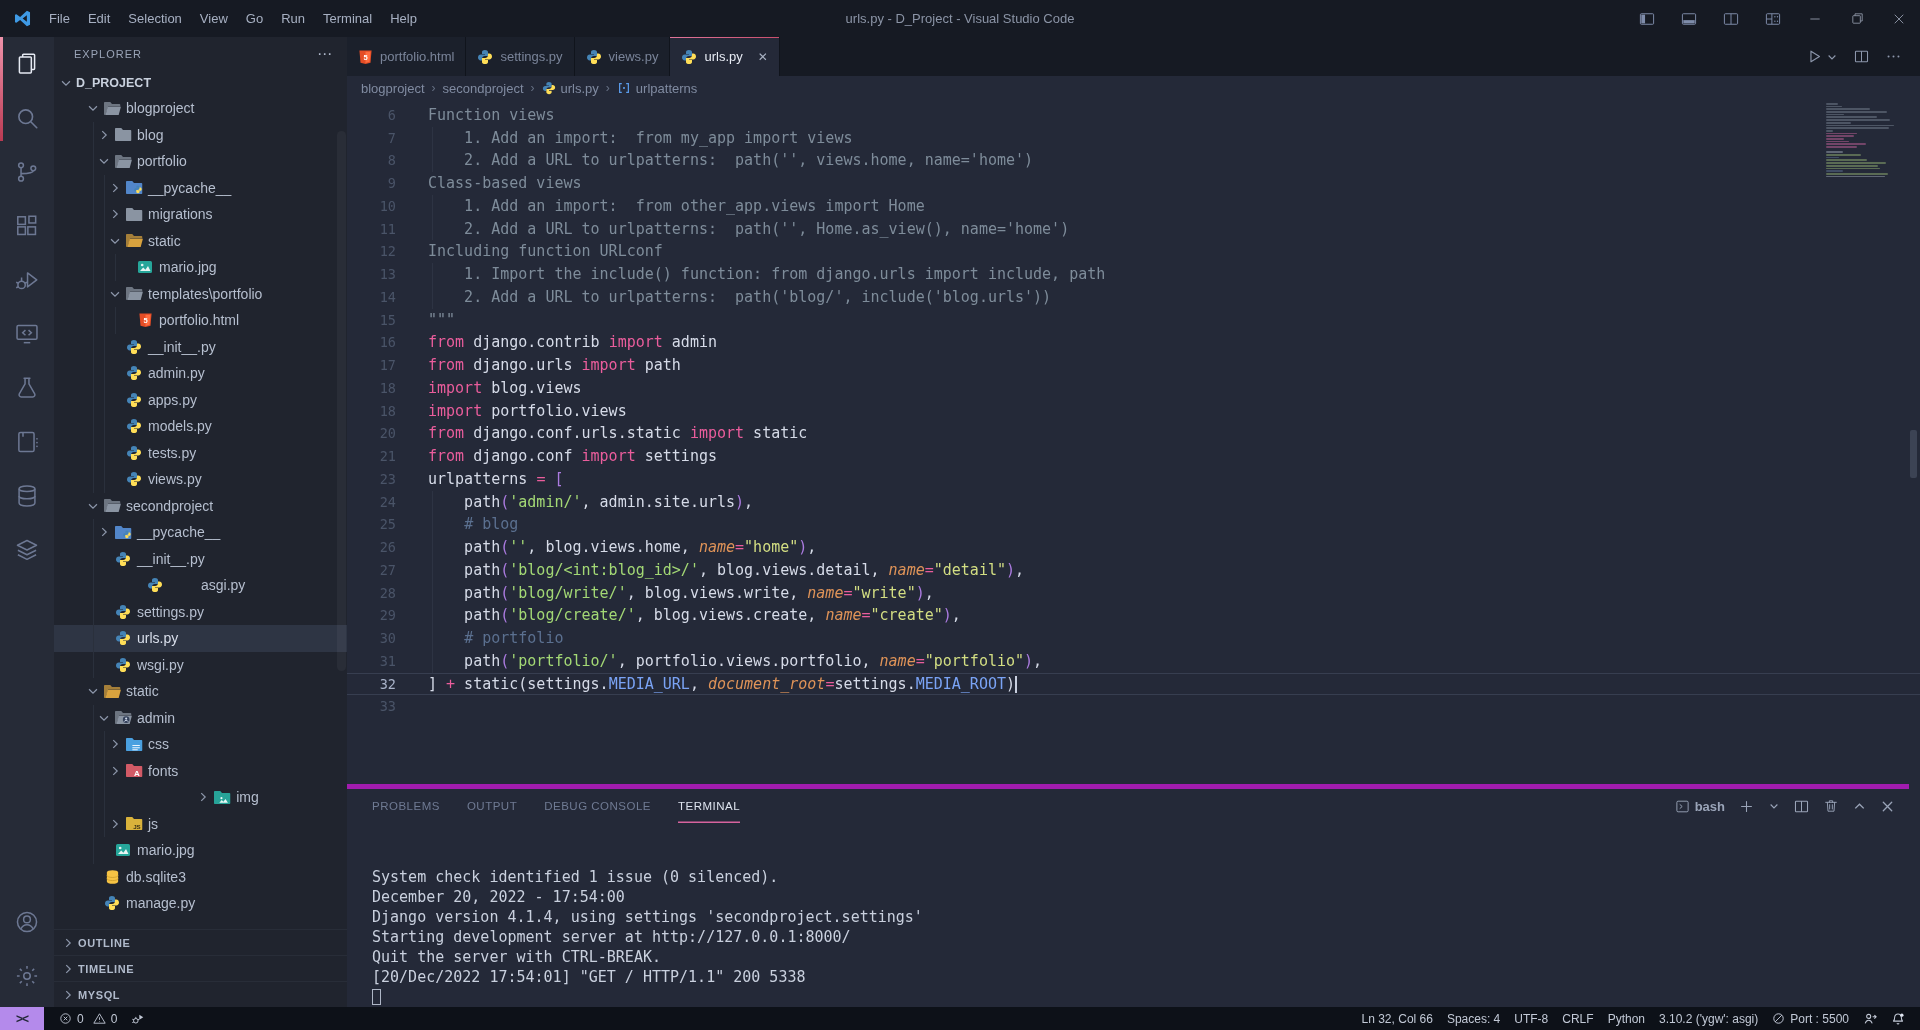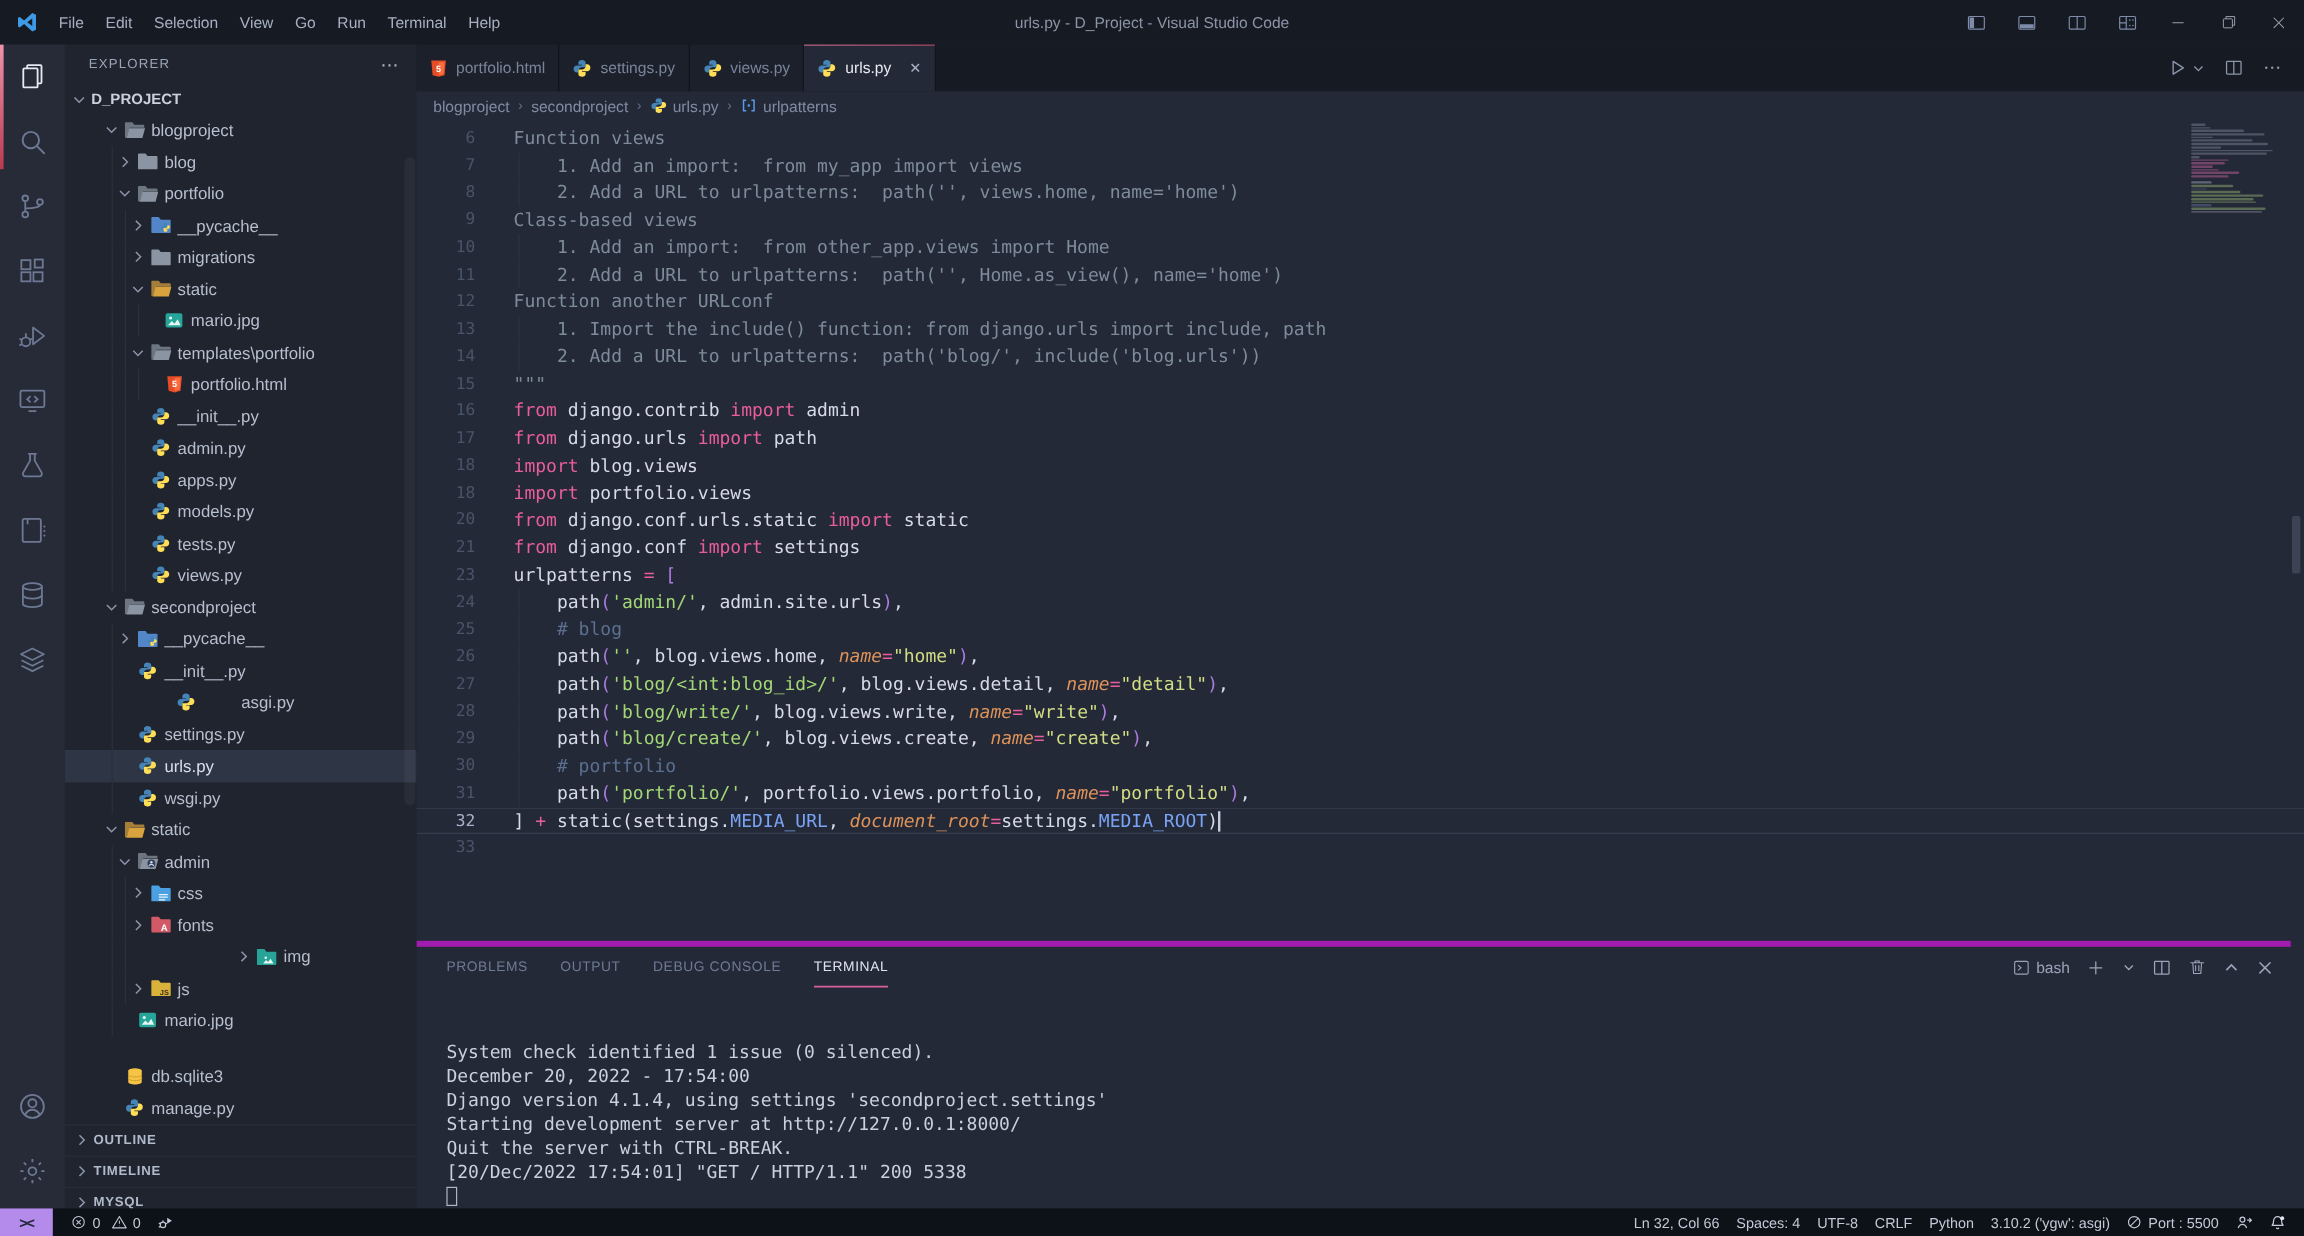--- a/index.html
+++ b/index.html
@@ -64,21 +64,21 @@
   .tk-S{color:#d3de83;} .tk-p{color:#df9358;font-style:italic;} .tk-c{color:#7aa3f5;}
   .tk-m{color:#5b7090;} .tk-o{color:#ea5d9c;} .tk-b{color:#ab7be0;}
   .minimap{position:absolute;top:3px;right:16px;width:78px;}
   .mm-line{height:1.7px;margin-bottom:1px;opacity:.5;border-radius:1px;}
   .ovr-ruler{position:absolute;right:3px;top:330px;width:7px;height:48px;background:#3c4354;border-radius:2px;}
   
   .panel{position:absolute;left:0;right:11px;bottom:0;height:223px;border-top:5px solid #a21caf;background:#242938;}
   .panel-head{height:34px;display:flex;align-items:center;padding:0 14px 0 25px;}
   .ptab{margin-right:27px;font-size:11.5px;letter-spacing:.5px;color:#6f7a93;height:34px;display:flex;align-items:center;}
   .ptab.active{color:#dde3ee;box-shadow:inset 0 -1.5px 0 #d7639e;}
-  .panel-right{margin-left:auto;display:flex;align-items:center;gap:13px;color:#9aa4b8;font-size:13px;}
+  .panel-right{margin-left:auto;display:flex;align-items:center;gap:13px;color:#9aa4b8;font-size:13px;font-weight:bold;}
   .bash-chip{display:flex;align-items:center;gap:5px;}
   .term{padding:44px 0 0 25px;font-family:"DejaVu Sans Mono",monospace;font-size:15px;line-height:20px;color:#c9d0de;white-space:pre;}
   .t-cursor{display:inline-block;width:9px;height:16px;border:1px solid #aeb6c6;vertical-align:-3px;}
   
   .statusbar{position:absolute;left:0;right:0;bottom:0;height:23px;background:#0d1118;display:flex;align-items:center;color:#c2c9d6;font-size:12px;z-index:40;}
   .remote{width:44px;height:100%;background:#b48aeb;color:#232838;display:flex;align-items:center;justify-content:center;font-weight:bold;font-size:12px;letter-spacing:-1px;}
   .sb-item{display:flex;align-items:center;gap:5px;padding:0 7px;height:100%;}
   .sb-left{display:flex;align-items:center;height:100%;margin-left:8px;}
   .sb-right{margin-left:auto;display:flex;align-items:center;height:100%;padding-right:8px;}
 </style>
@@ -679,21 +679,21 @@
         <span class="chev"></span>
         <span class="ticon">
           <svg width="16" height="16" viewBox="0 0 16 16">
             <rect x="1" y="2" width="14" height="12" rx="1.5" fill="#26a69a"></rect>
             <circle cx="5.2" cy="6" r="1.3" fill="#e8f5f3"></circle>
             <path d="M3 12l3.2-3.5 2.2 2.2L11 7l2.5 5z" fill="#e8f5f3"></path>
           </svg>
         </span>
         <span class="tlabel">mario.jpg</span>
       </div>
-      <div class="tree-row" style="padding-left: 31px; margin-top: 20px;">
+      <div class="tree-row" style="padding-left: 31px;">
         <span class="chev"></span>
         <span class="ticon">
           <svg width="15" height="16" viewBox="0 0 16 16">
             <ellipse cx="8" cy="3" rx="6" ry="2.2" fill="#f6c344"></ellipse>
             <path d="M2 3v10c0 1.2 2.7 2.2 6 2.2s6-1 6-2.2V3Z" fill="#f6c344"></path>
             <path d="M2 6.3c0 1.2 2.7 2.2 6 2.2s6-1 6-2.2M2 9.6c0 1.2 2.7 2.2 6 2.2s6-1 6-2.2" stroke="#c79a2a" stroke-width="0.8" fill="none"></path>
           </svg>
         </span>
         <span class="tlabel">db.sqlite3</span>
       </div>
@@ -838,21 +838,21 @@
     </div>
   <div class="codewrap">
     <div class="code">
         <div class="cline"><span class="ln">5</span><span class="tk-d">Examples:</span></div>
         <div class="cline"><span class="ln">6</span><span class="tk-d">Function views</span></div>
         <div class="cline"><span class="ln">7</span><span class="iguide"></span><span class="tk-d">    1. Add an import:  from my_app import views</span></div>
         <div class="cline"><span class="ln">8</span><span class="iguide"></span><span class="tk-d">    2. Add a URL to urlpatterns:  path('', views.home, name='home')</span></div>
         <div class="cline"><span class="ln">9</span><span class="tk-d">Class-based views</span></div>
         <div class="cline"><span class="ln">10</span><span class="iguide"></span><span class="tk-d">    1. Add an import:  from other_app.views import Home</span></div>
         <div class="cline"><span class="ln">11</span><span class="iguide"></span><span class="tk-d">    2. Add a URL to urlpatterns:  path('', Home.as_view(), name='home')</span></div>
-        <div class="cline"><span class="ln">12</span><span class="tk-d">Function another URLconf</span></div>
+        <div class="cline"><span class="ln">12</span><span class="tk-d">Including function URLconf</span></div>
         <div class="cline"><span class="ln">13</span><span class="iguide"></span><span class="tk-d">    1. Import the include() function: from django.urls import include, path</span></div>
         <div class="cline"><span class="ln">14</span><span class="iguide"></span><span class="tk-d">    2. Add a URL to urlpatterns:  path('blog/', include('blog.urls'))</span></div>
         <div class="cline"><span class="ln">15</span><span class="tk-d">"""</span></div>
         <div class="cline"><span class="ln">16</span><span class="tk-k">from</span><span class="tk-i"> django.contrib </span><span class="tk-k">import</span><span class="tk-i"> admin</span></div>
         <div class="cline"><span class="ln">17</span><span class="tk-k">from</span><span class="tk-i"> django.urls </span><span class="tk-k">import</span><span class="tk-i"> path</span></div>
         <div class="cline"><span class="ln">18</span><span class="tk-k">import</span><span class="tk-i"> blog.views</span></div>
         <div class="cline"><span class="ln">18</span><span class="tk-k">import</span><span class="tk-i"> portfolio.views</span></div>
         <div class="cline"><span class="ln">20</span><span class="tk-k">from</span><span class="tk-i"> django.conf.urls.static </span><span class="tk-k">import</span><span class="tk-i"> static</span></div>
         <div class="cline"><span class="ln">21</span><span class="tk-k">from</span><span class="tk-i"> django.conf </span><span class="tk-k">import</span><span class="tk-i"> settings</span></div>
         <div class="cline"><span class="ln">23</span><span class="tk-i">urlpatterns </span><span class="tk-o">=</span><span class="tk-i"> </span><span class="tk-b">[</span></div>

